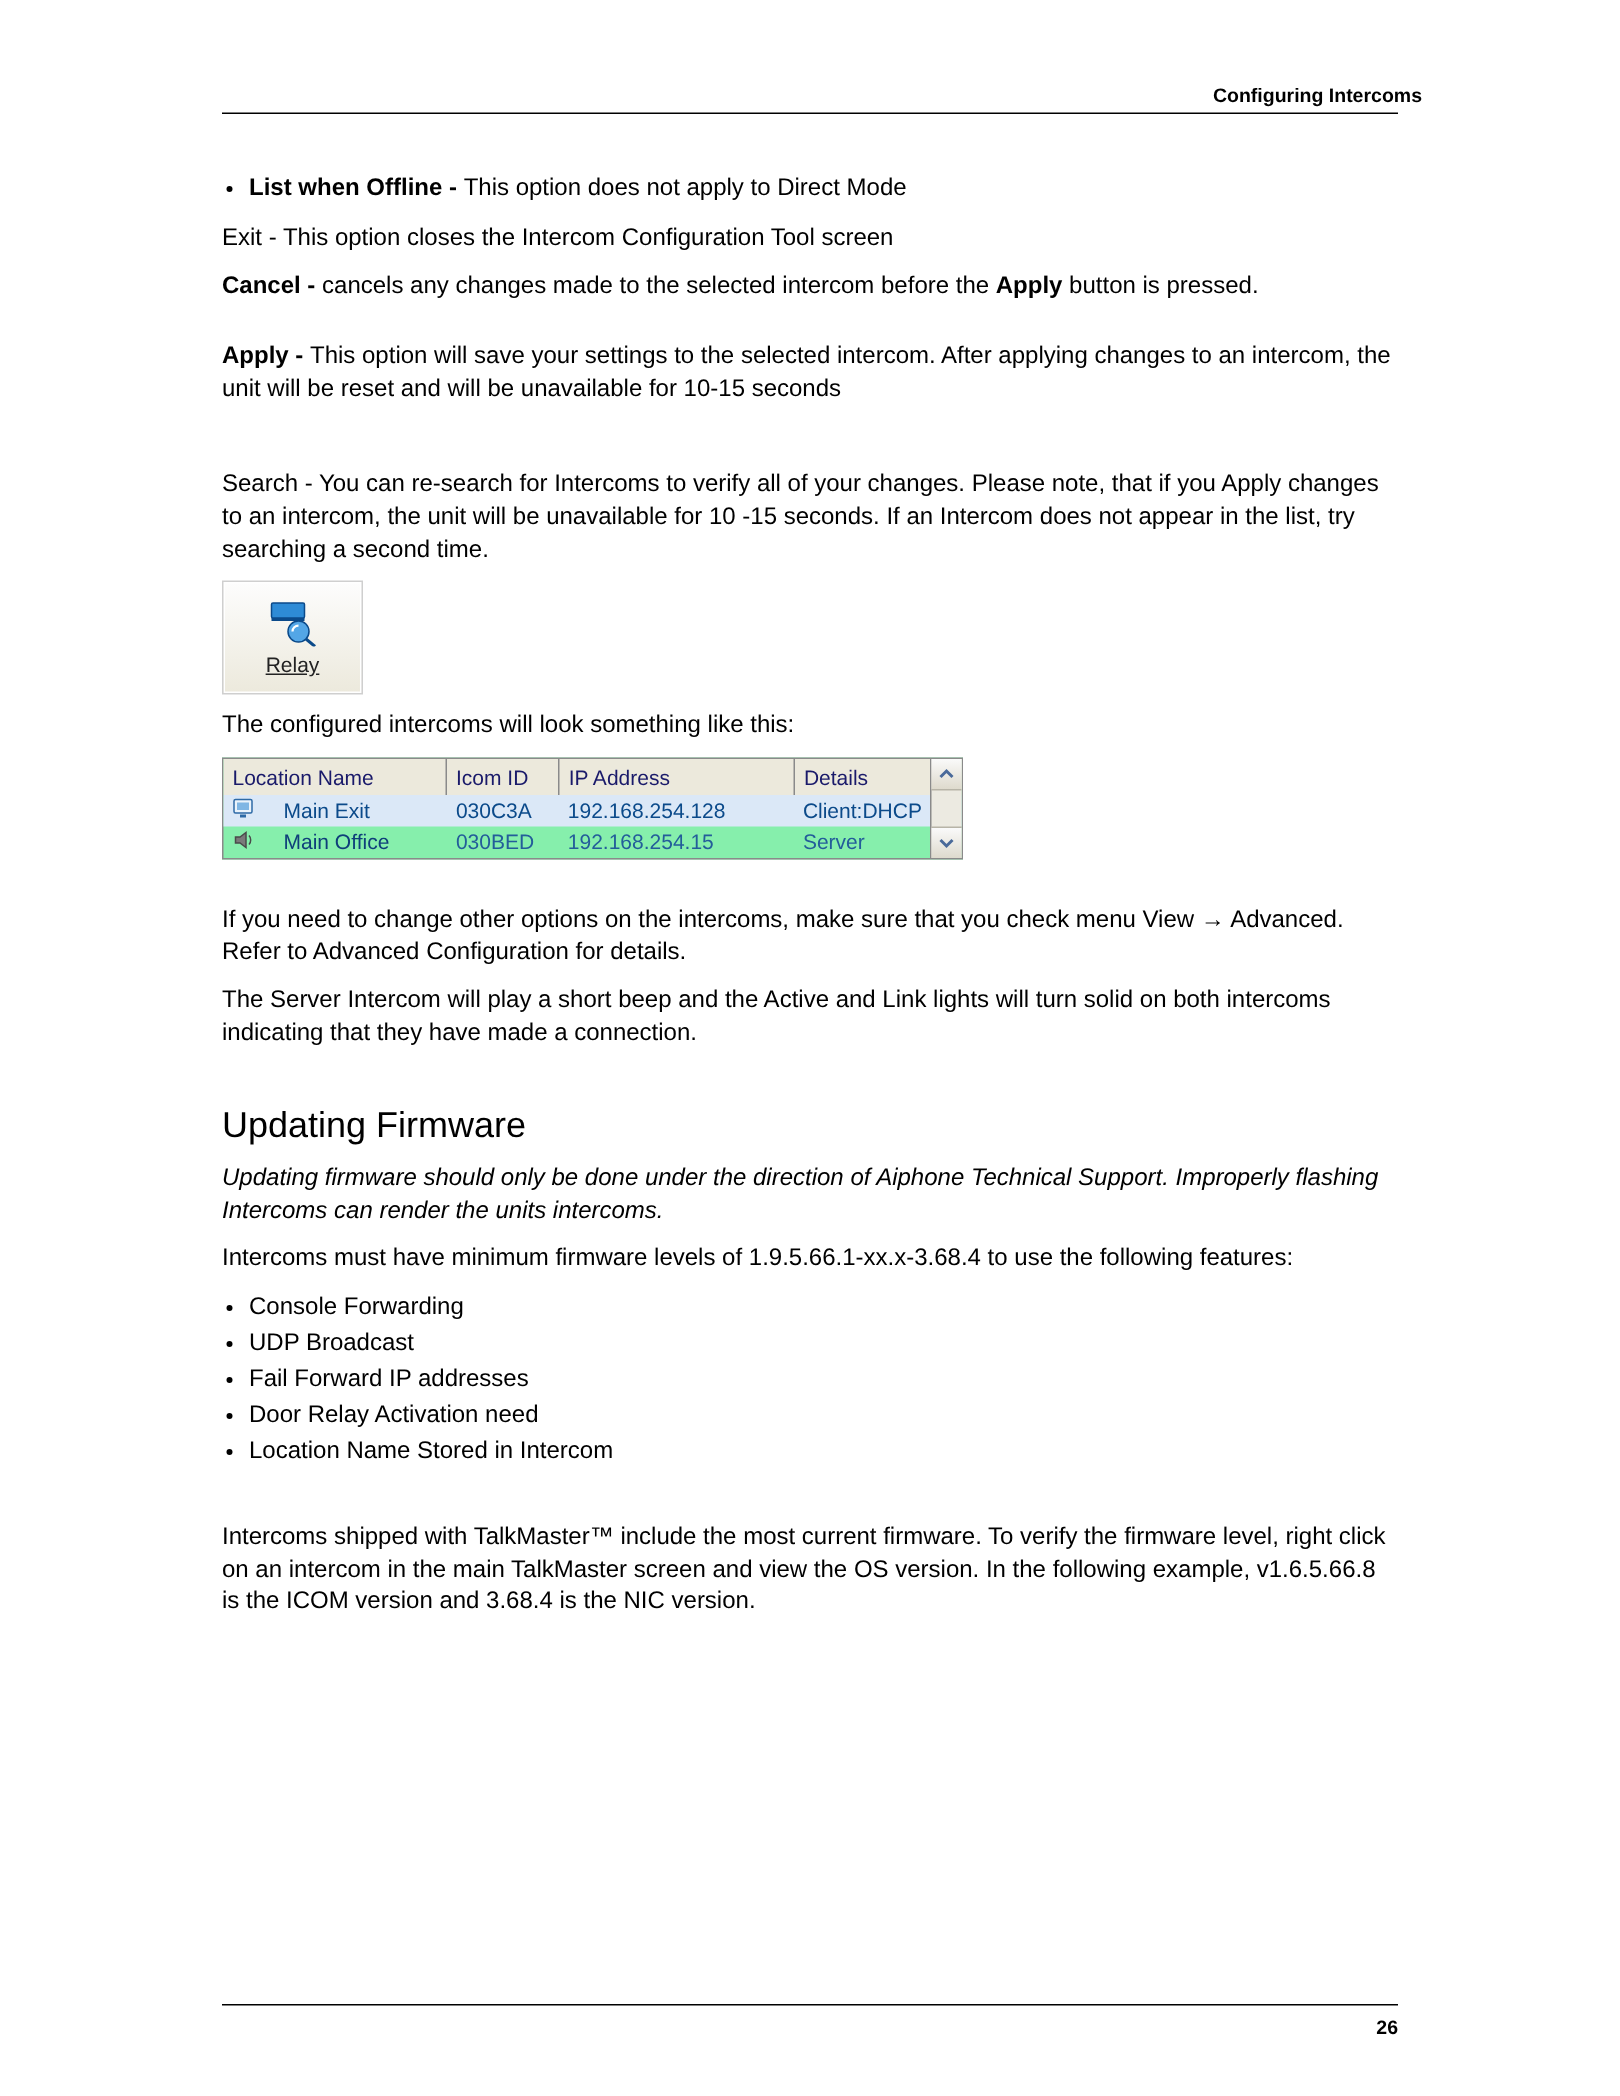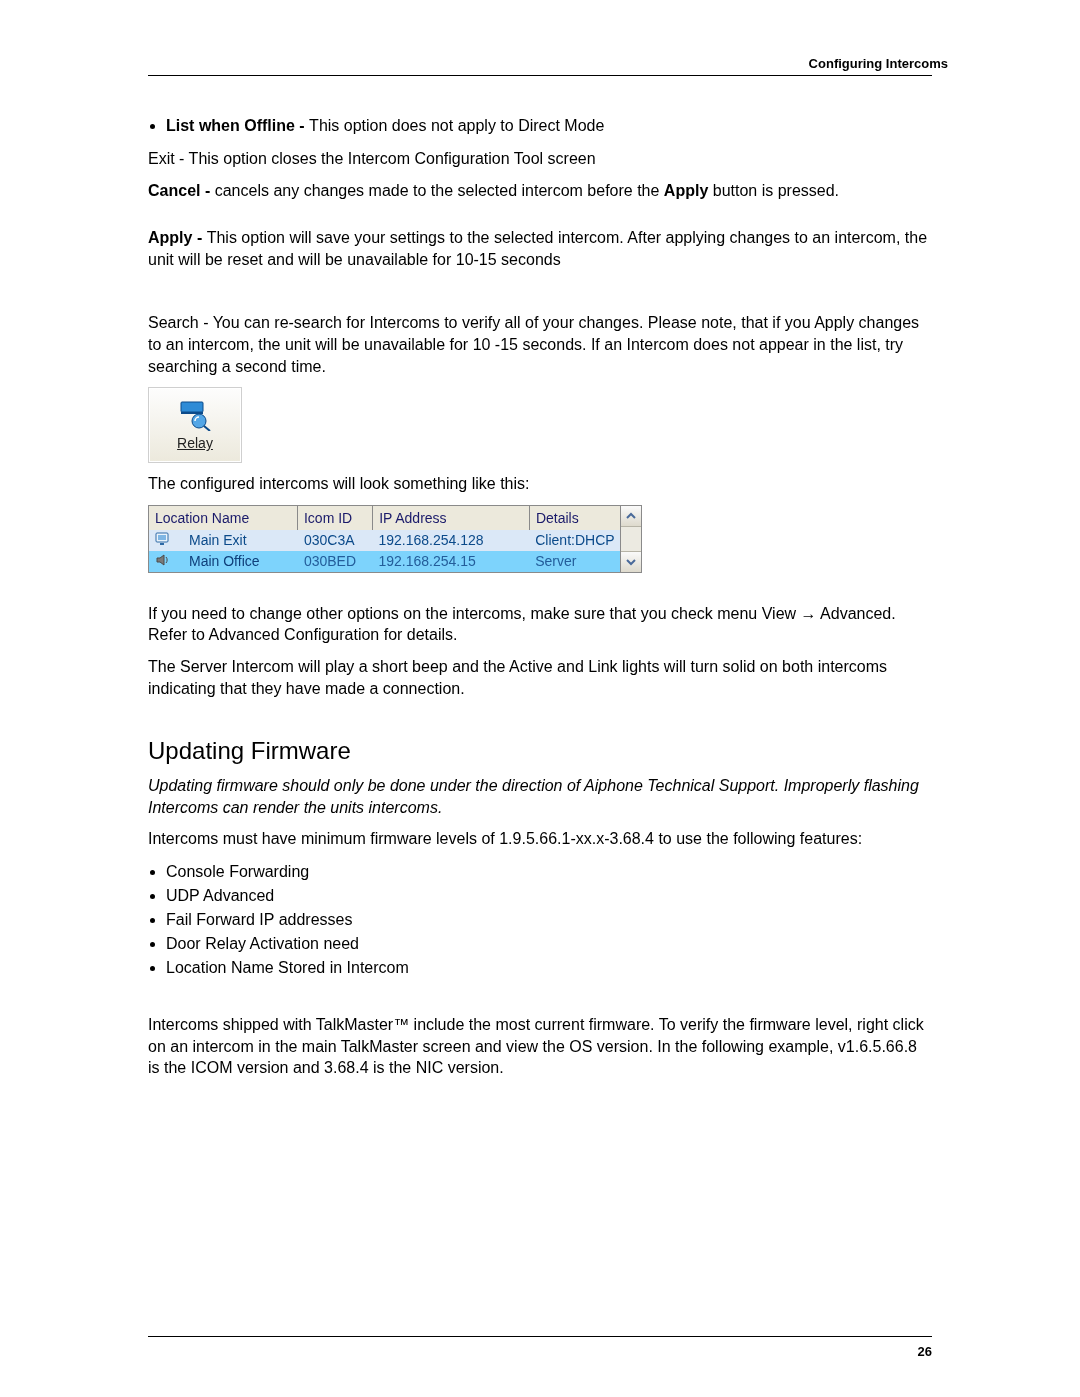--- a/index.html
+++ b/index.html
@@ -50,21 +50,21 @@
     justify-content: center;
     margin-bottom: 10px;
   }
   .search-block svg { display: block; }
   .search-block .lbl { font-size: 14px; color: #222; margin-top: 4px; text-decoration: underline; }
 
   
   .grid {
     width: 492px;
     border: 1px solid #8a8a8a;
-    background: #7dd3fc;
+    background: #86efac;
     font-size: 14px;
     margin: 8px 0 14px 0;
     position: relative;
   }
   .grid-head { display: flex; background: #ece9dc; }
   .grid-head .cell {
     border-right: 1px solid #8a8a8a;
     padding: 4px 6px;
     color: #1a1a6a;
     white-space: nowrap;
@@ -225,21 +225,21 @@
     <p>The Server Intercom will play a short beep and the Active and Link lights will turn solid on both intercoms indicating that they have made a connection.</p>
 
     <h2 class="section-heading">Updating Firmware</h2>
 
     <p class="it">Updating firmware should only be done under the direction of Aiphone Technical Support.  Improperly flashing Intercoms can render the units intercoms.</p>
 
     <p>Intercoms must have minimum firmware levels of 1.9.5.66.1-xx.x-3.68.4 to use the following features:</p>
 
     <ul class="opt">
       <li>Console Forwarding</li>
-      <li>UDP Advanced</li>
+      <li>UDP Broadcast</li>
       <li>Fail Forward IP addresses</li>
       <li>Door Relay Activation need</li>
       <li>Location Name Stored in Intercom</li>
     </ul>
 
     <div class="spacer-md"></div>
     <div class="spacer-sm"></div>
 
     <p>Intercoms shipped with TalkMaster™ include the most current firmware.  To verify the firmware level, right click on an intercom in the main TalkMaster screen and view the OS version.  In the following example, v1.6.5.66.8 is the ICOM version and 3.68.4 is the NIC version.</p>
 

